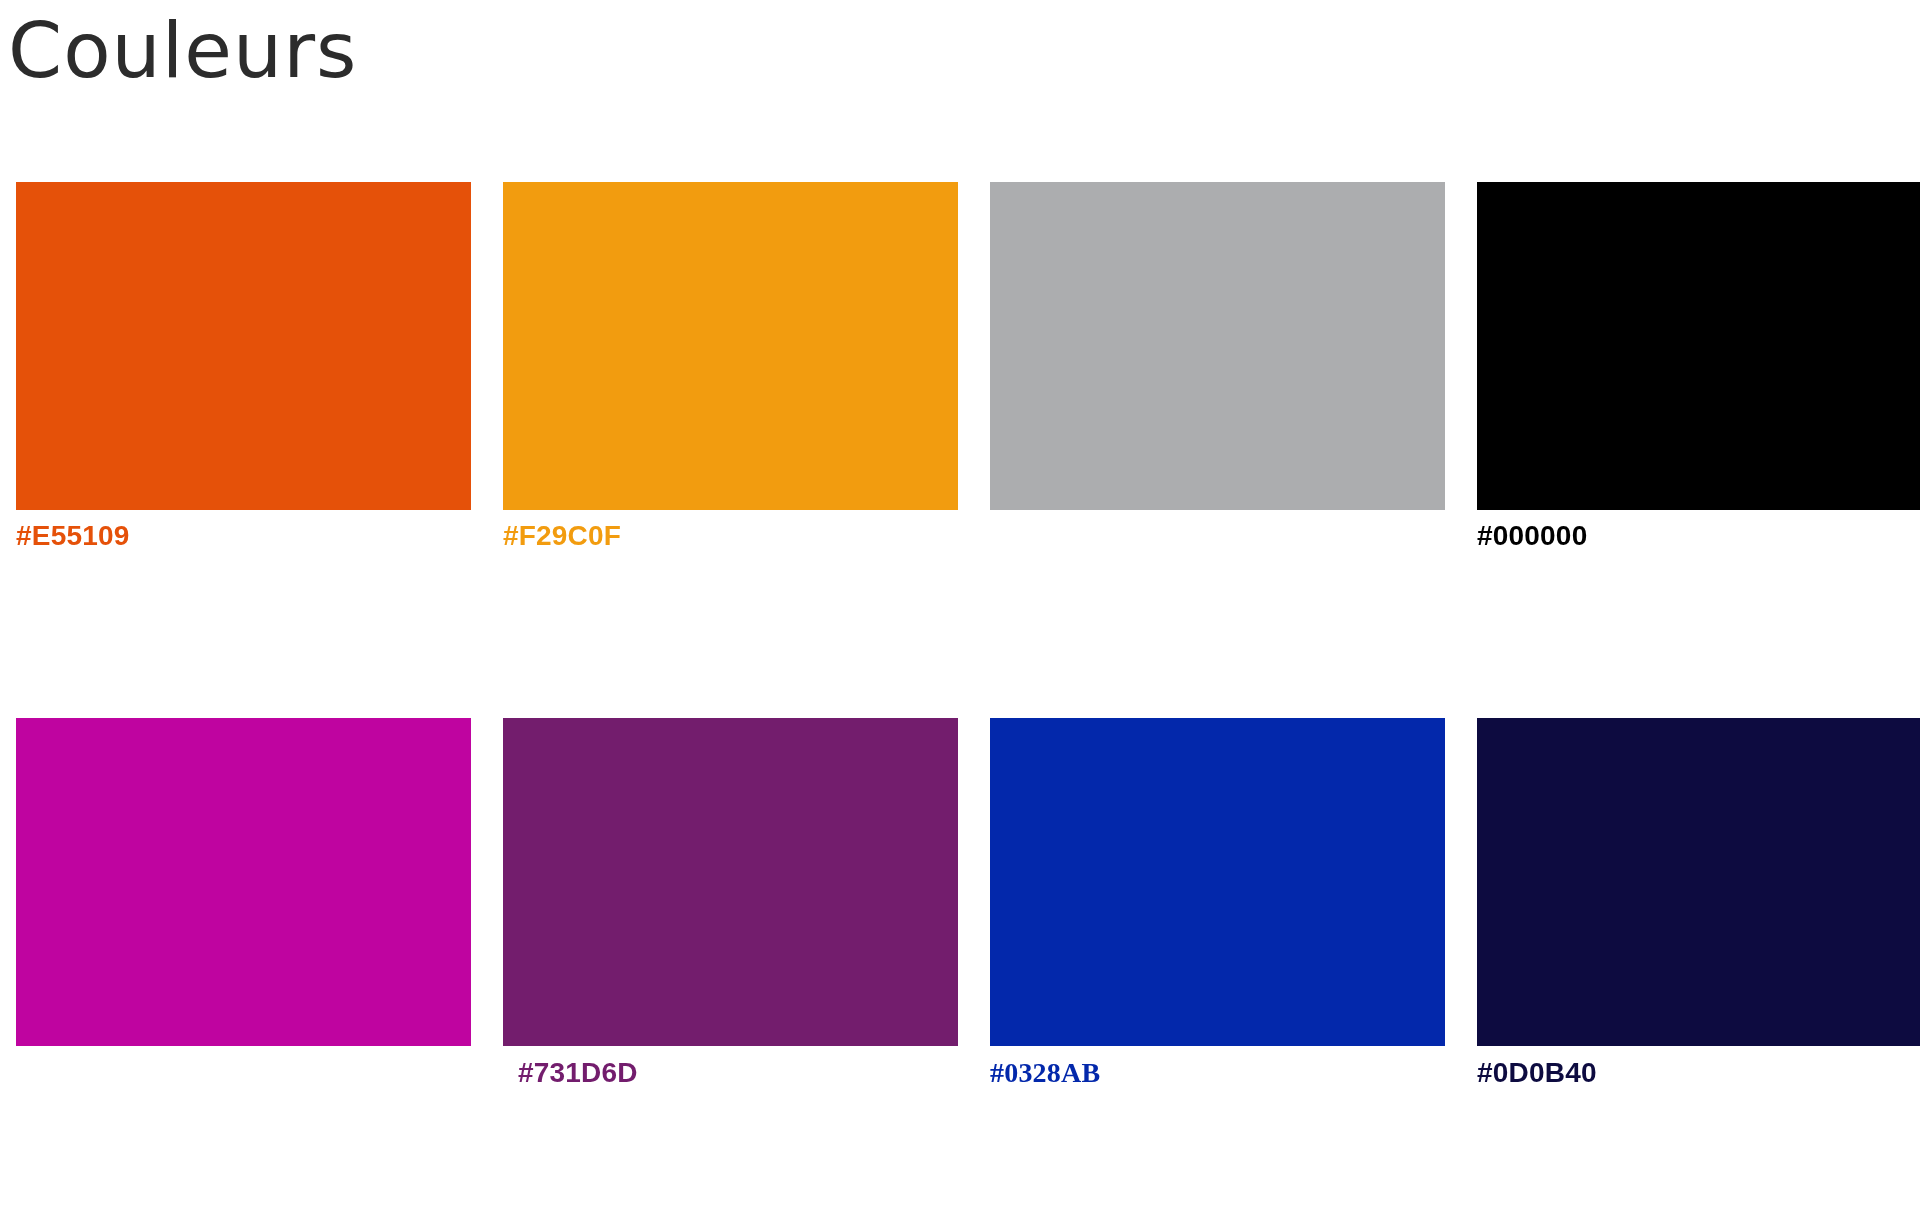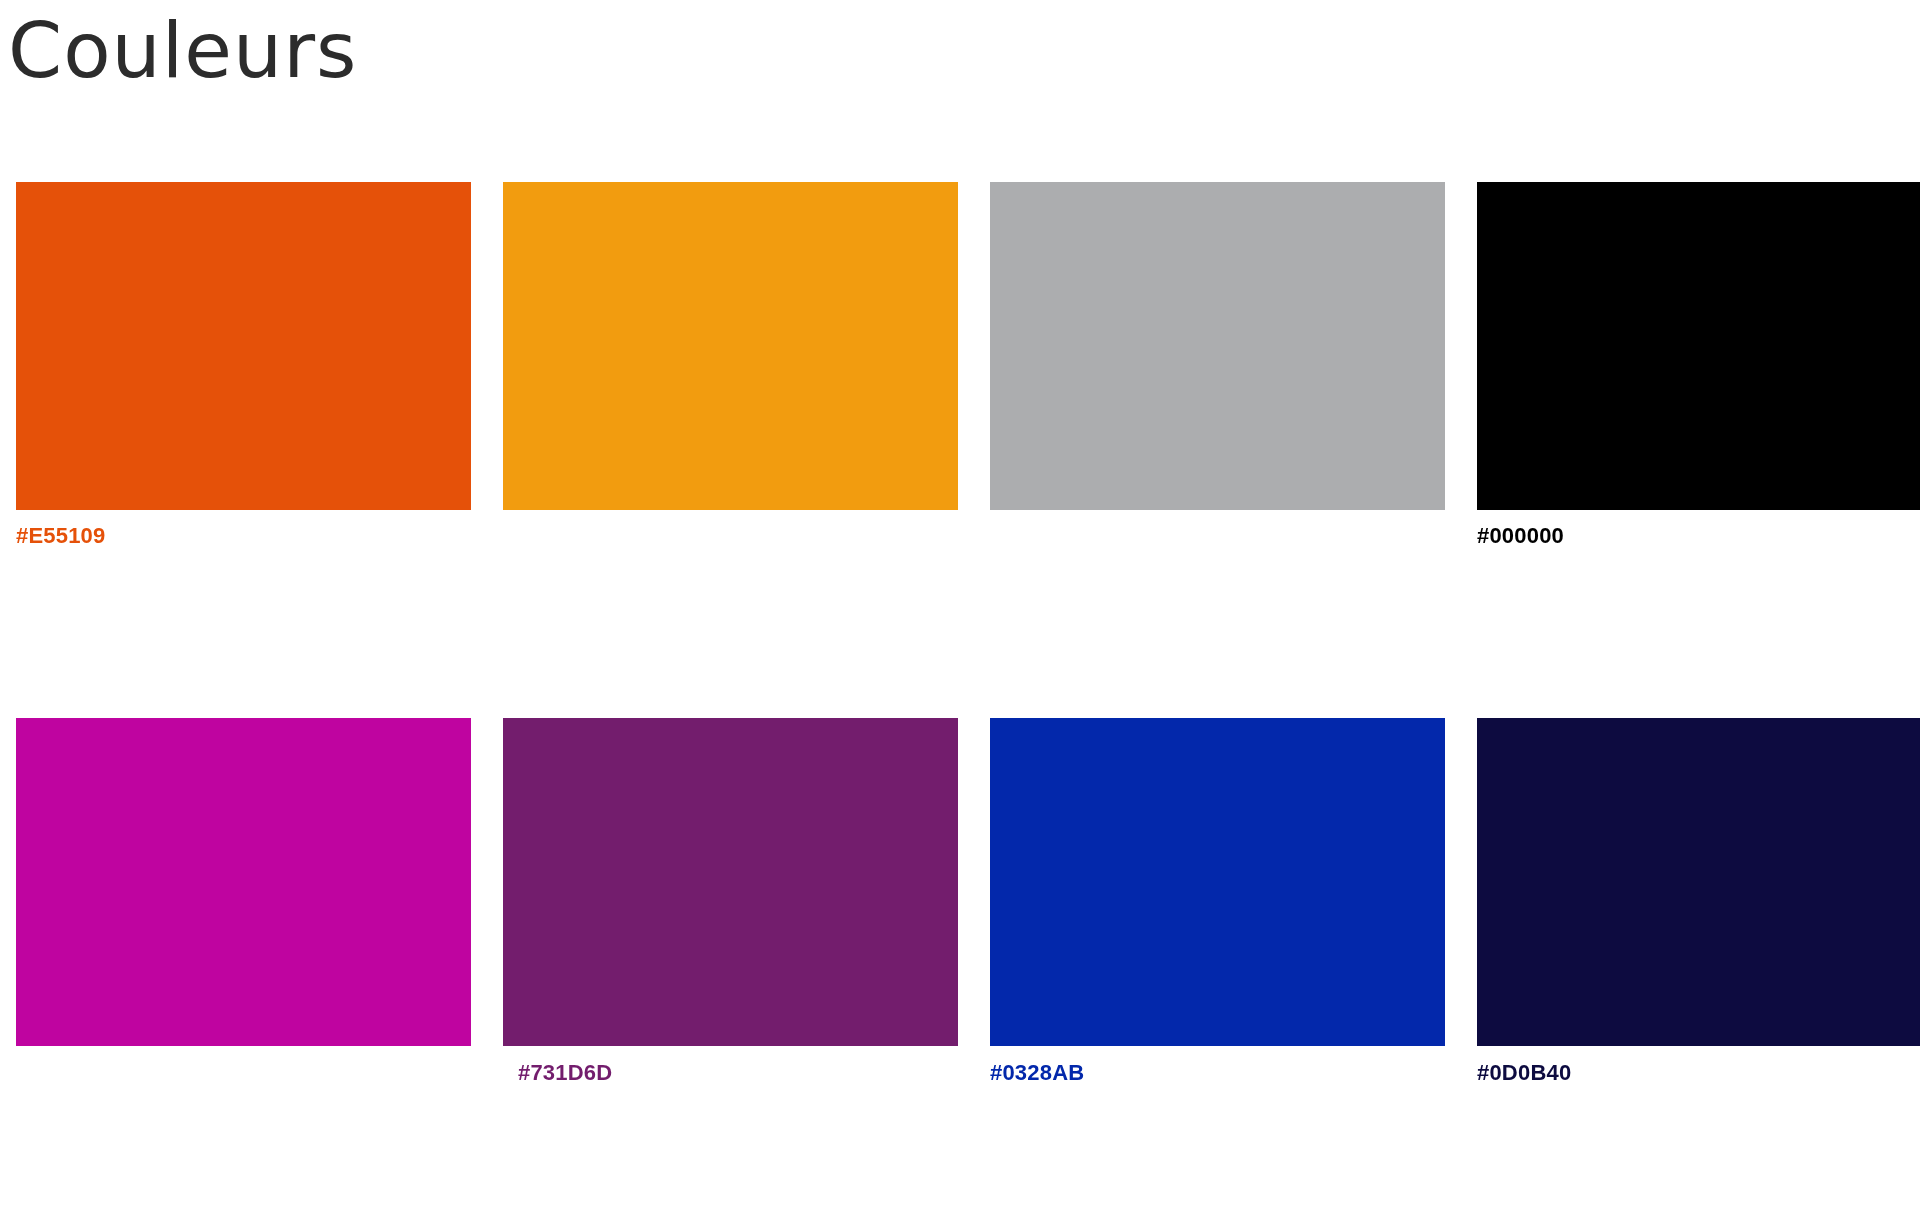--- a/index.html
+++ b/index.html
@@ -71,52 +71,53 @@
     display: block;
     width: 100%;
     height: 328px;
     background: #CCCCCC;
   }
 
   .swatch-label {
     display: block;
     margin-top: 14px;
     font-family: "Liberation Sans", "DejaVu Sans", sans-serif;
-    font-size: 22px;
+    font-size: 28px;
     font-weight: 700;
     letter-spacing: 0.2px;
     line-height: 24px;
     color: #333333;
     white-space: nowrap;
   }
 
   
   .swatch-row.row-2 .swatch-cell:nth-child(1) .swatch-label { margin-top: 10px; }
   .swatch-row.row-2 .swatch-cell:nth-child(2) .swatch-label { margin-top: 15px; margin-left: 15px; }
-  .swatch-row.row-2 .swatch-cell:nth-child(3) .swatch-label { margin-top: 15px; }
+  .swatch-row.row-2 .swatch-cell:nth-child(3) .swatch-label { margin-top: 15px; font-family: Liberation Serif, serif; }
   .swatch-row.row-2 .swatch-cell:nth-child(4) .swatch-label { margin-top: 15px; }
 </style>
 </head>
 <body style="background: rgb(255, 255, 255);">
 
 <div class="page">
 
   <h1 class="page-title" style="color: rgb(44, 44, 44);">Couleurs</h1>
 
   <div class="palette">
 
     <div class="swatch-row row-1">
 
       <div class="swatch-cell">
         <span class="swatch-chip" style="background: rgb(229, 81, 9);"></span>
         <span class="swatch-label" style="color: rgb(229, 81, 9);">#E55109</span>
       </div>
 
       <div class="swatch-cell">
         <span class="swatch-chip" style="background: rgb(242, 156, 15);"></span>
+        <span class="swatch-label" style="color: rgb(242, 156, 15);">#F29C0F</span>
       </div>
 
       <div class="swatch-cell">
         <span class="swatch-chip" style="background: rgb(172, 173, 175);"></span>
       </div>
 
       <div class="swatch-cell">
         <span class="swatch-chip" style="background: rgb(0, 0, 0);"></span>
         <span class="swatch-label" style="color: rgb(0, 0, 0);">#000000</span>
       </div>

